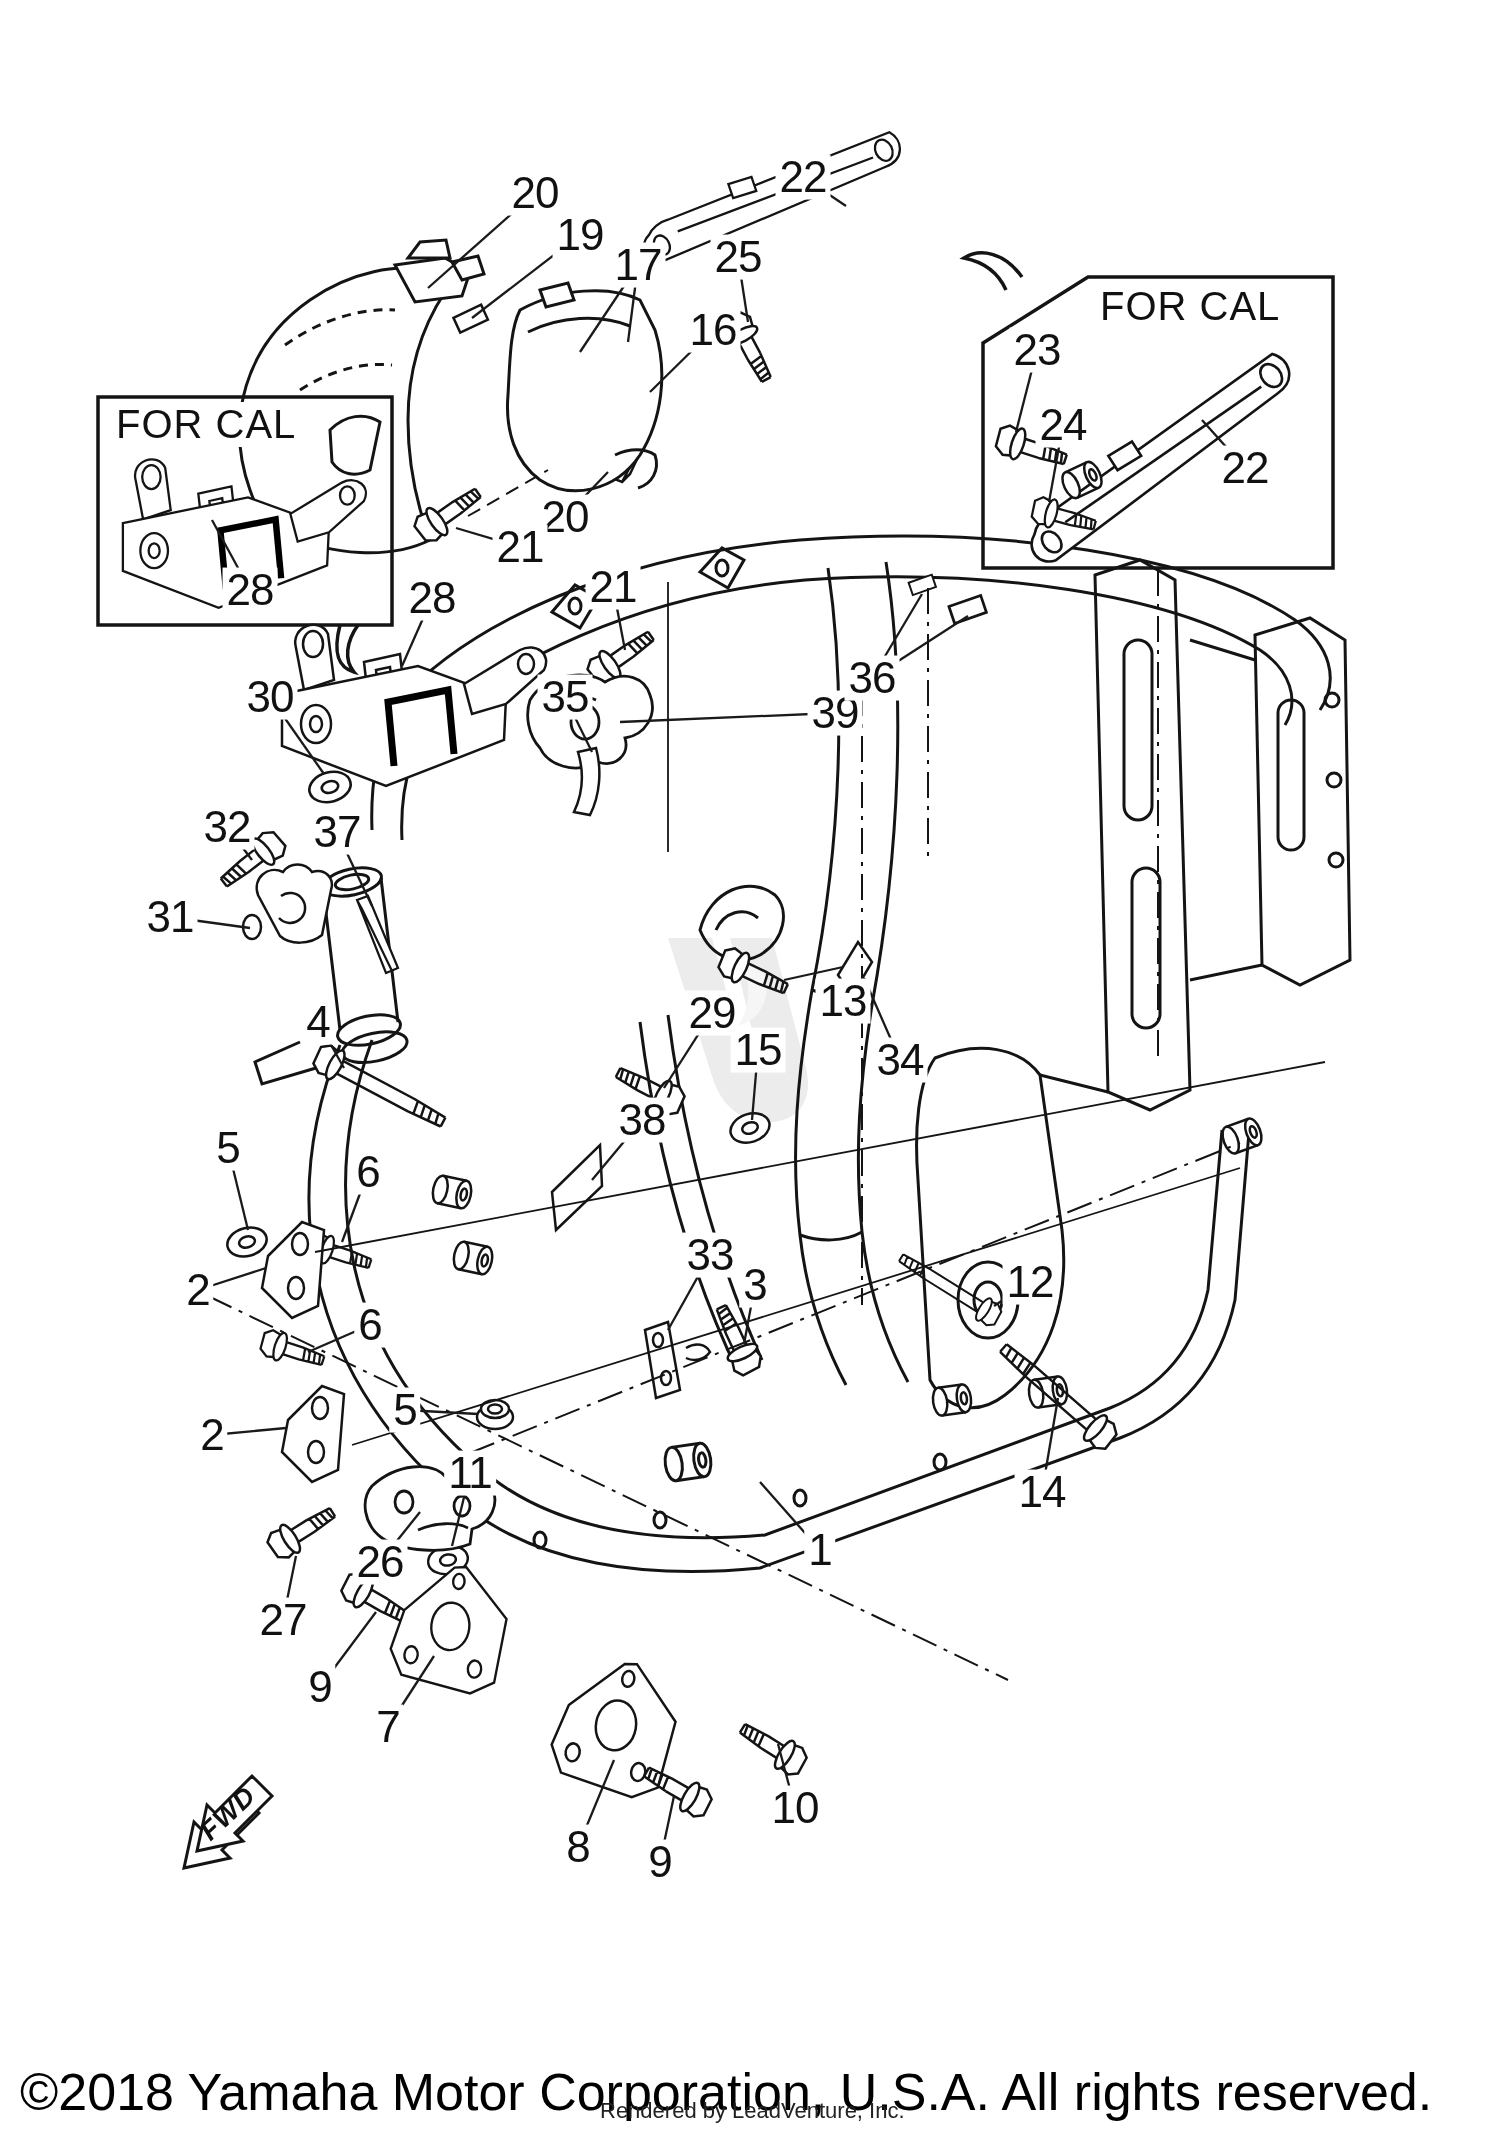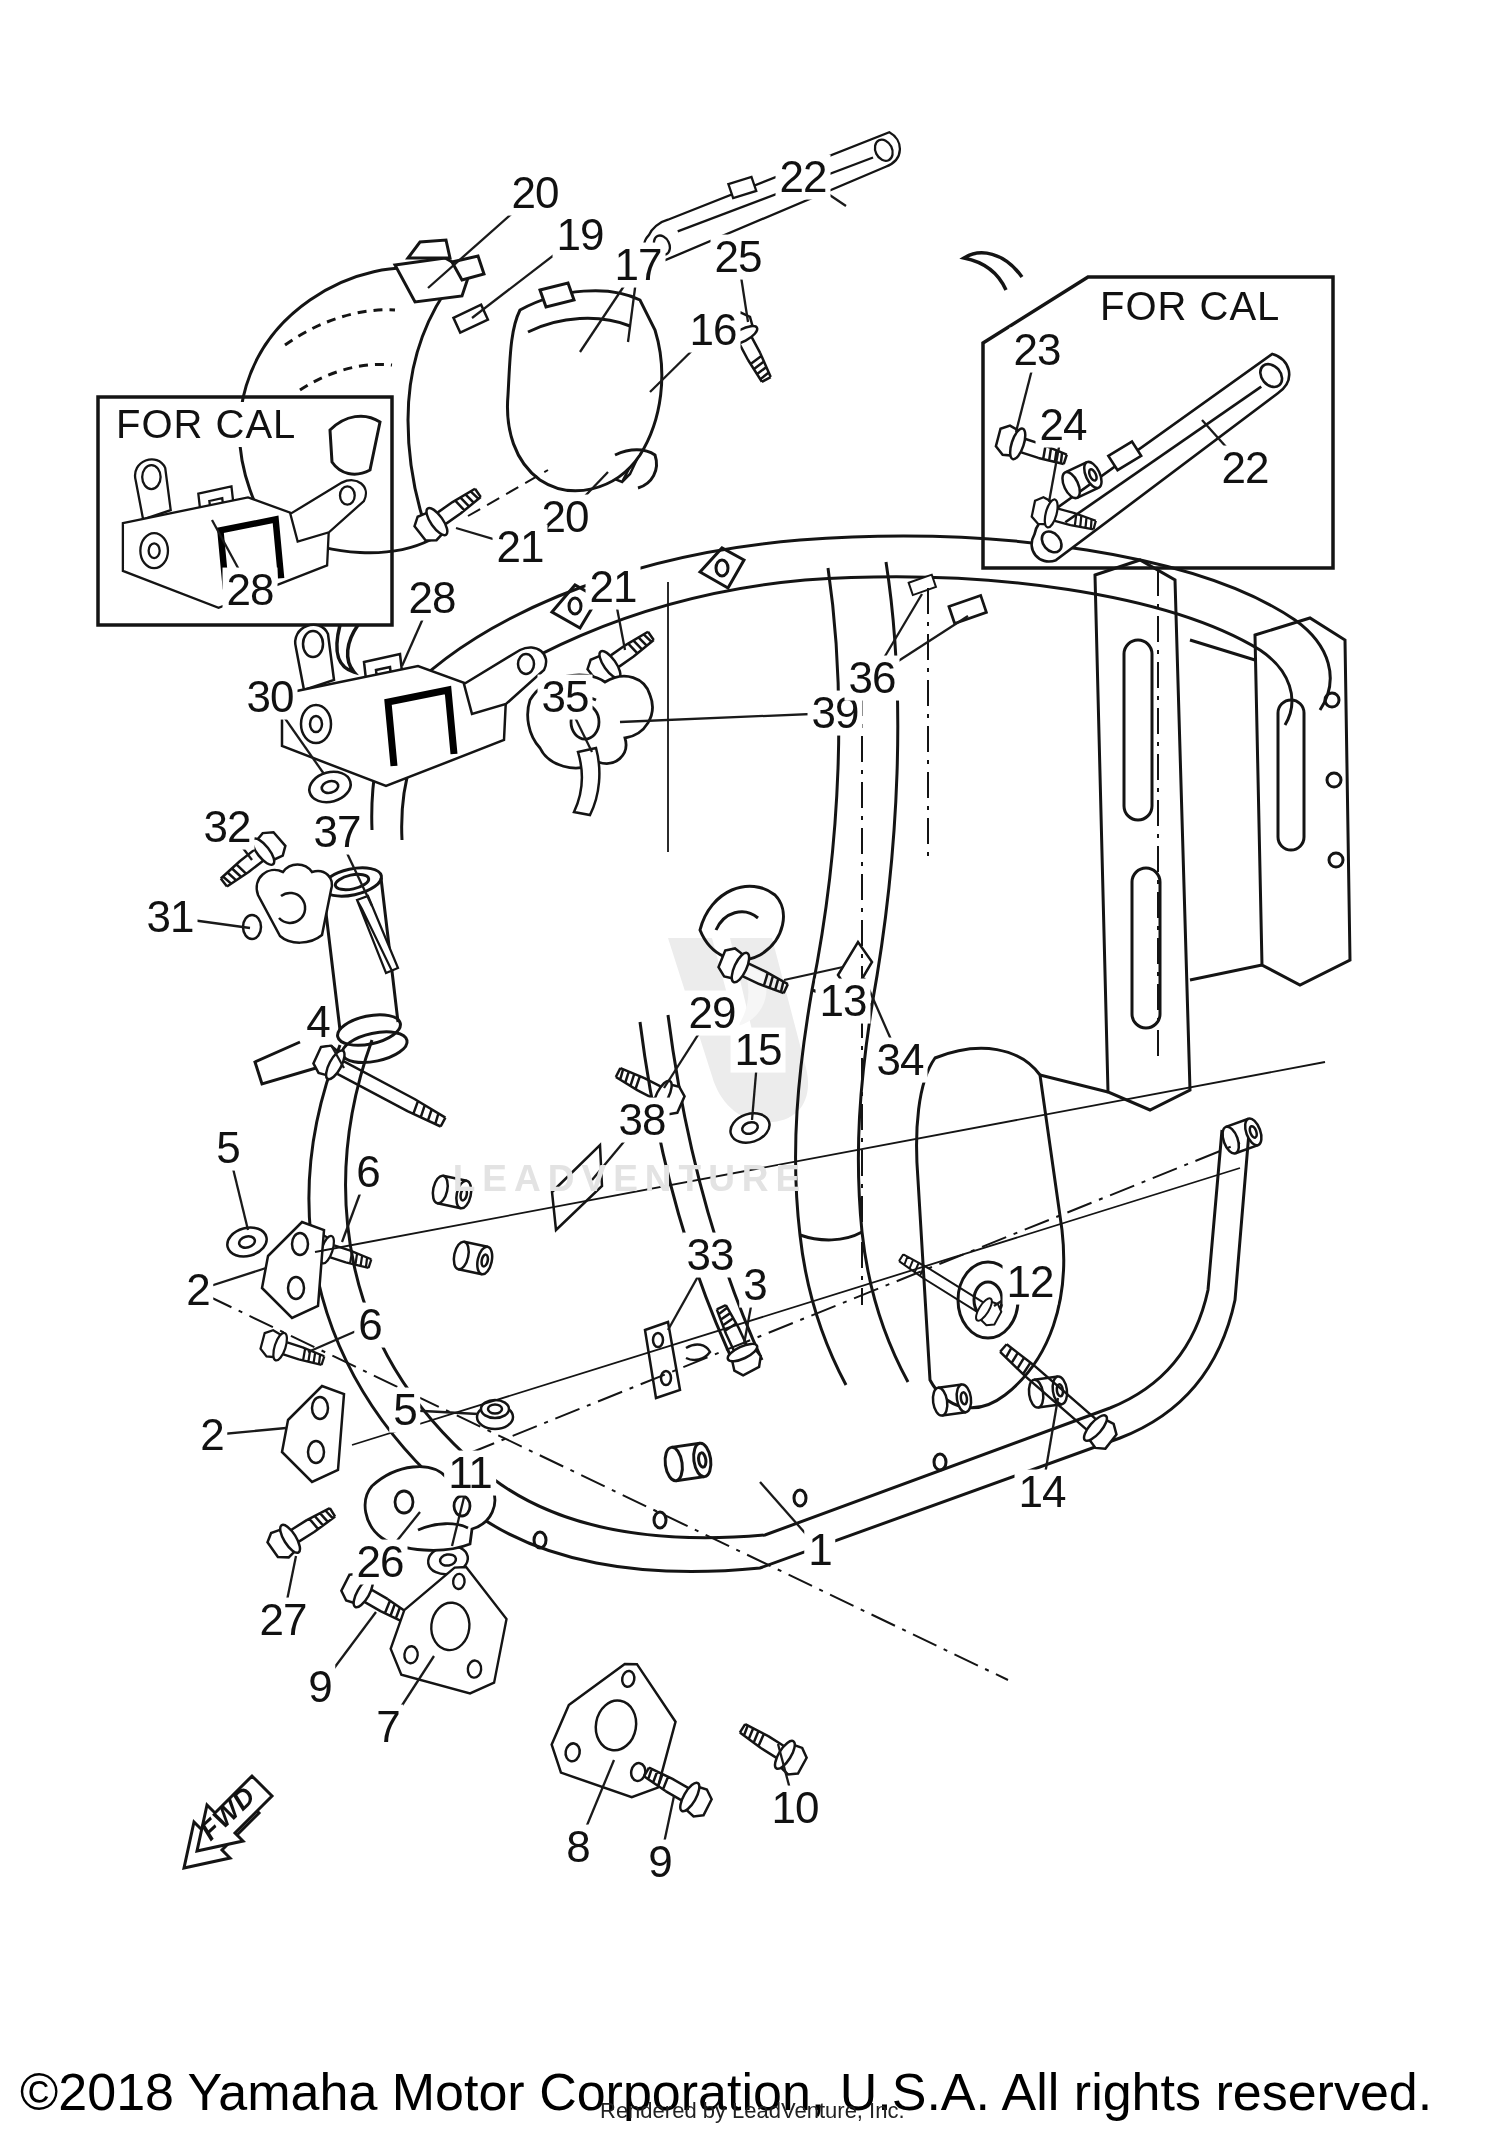--- a/index.html
+++ b/index.html
@@ -335,21 +335,20 @@
         <line x1="320" y1="1687" x2="376" y2="1612"></line>
         <line x1="388" y1="1727" x2="434" y2="1656"></line>
         <line x1="578" y1="1847" x2="614" y2="1760"></line>
         <line x1="660" y1="1862" x2="674" y2="1796"></line>
         <line x1="795" y1="1808" x2="778" y2="1744"></line>
       </g>
   </svg>
 
   <div class="forcal" style="left:112px;top:402px;">FOR CAL</div>
   <div class="forcal" style="left:1096px;top:284px;">FOR CAL</div>
-  <div class="watermark-text">LEADVENTURE</div>
   <div class="fwd-label">FWD</div>
   <div class="copyright">©2018 Yamaha Motor Corporation, U.S.A. All rights reserved.</div>
   <div class="rendered-by">Rendered by LeadVenture, Inc.</div>
 
 <div class="callout" style="left: 535px; top: 193px;">20</div>
     <div class="callout" style="left: 580px; top: 235px;">19</div>
     <div class="callout" style="left: 638px; top: 265px;">17</div>
     <div class="callout" style="left: 738px; top: 257px;">25</div>
     <div class="callout" style="left: 803px; top: 177px;">22</div>
     <div class="callout" style="left: 713px; top: 330px;">16</div>

